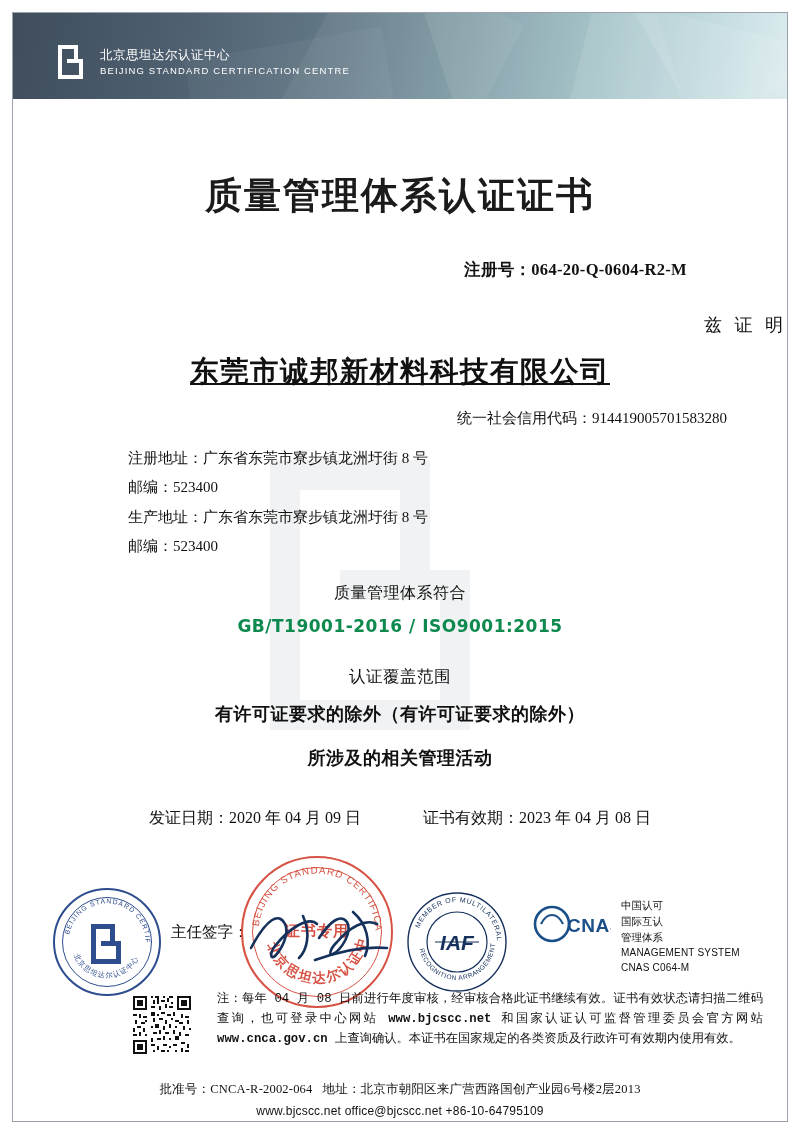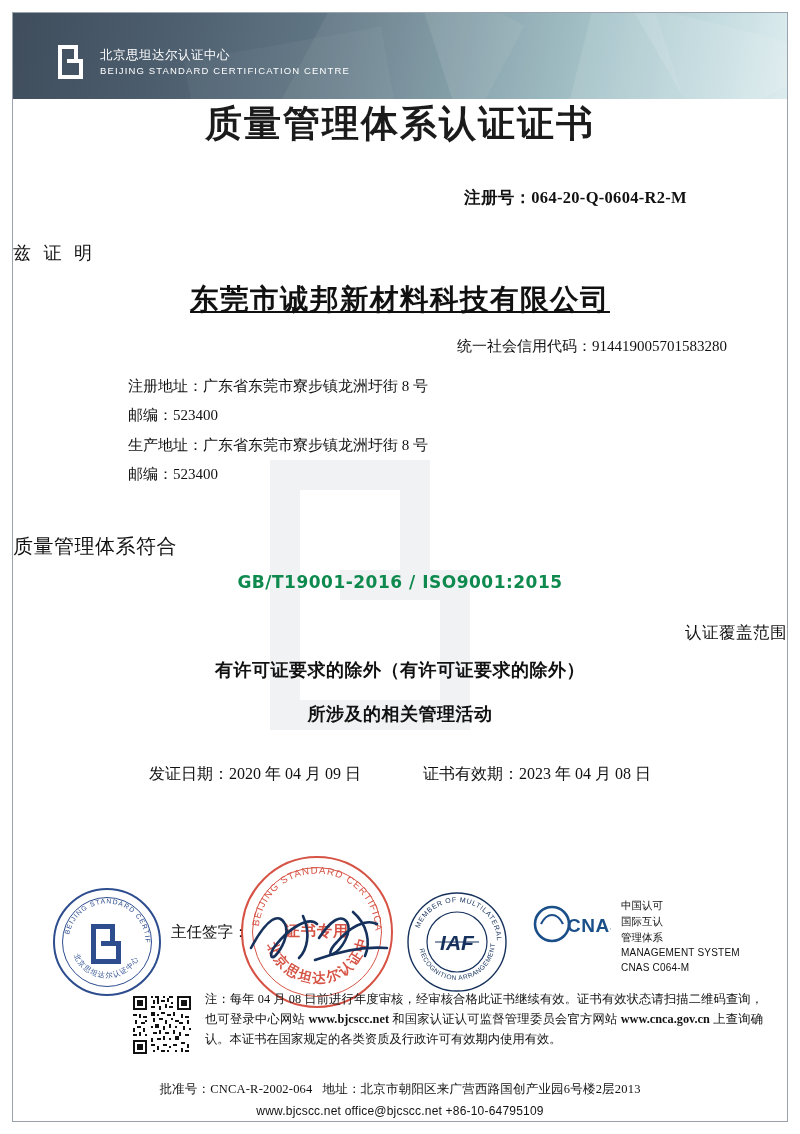--- a/index.html
+++ b/index.html
@@ -118,33 +118,34 @@
     left: 13px;
     top: 99px;
     width: 774px;
   }
   .title {
     text-align: center;
     font-size: 37px;
     font-weight: bold;
     letter-spacing: 2px;
     color: #1b1b1b;
+    margin-top: 72px;
     font-family: "DejaVu Sans", sans-serif;
   }
   .reg-no {
     text-align: right;
     padding-right: 100px;
     margin-top: 38px;
     font-size: 16.5px;
     font-weight: bold;
     color: #111;
     letter-spacing: 0.3px;
   }
   .hereby {
-    text-align: left;
+    text-align: right;
     margin-top: 32px;
     font-size: 18px;
     letter-spacing: 4px;
     color: #111;
     font-weight: normal;
   }
   .company {
     text-align: center;
     margin-top: 16px;
     font-size: 28.5px;
@@ -162,36 +163,37 @@
     color: #111;
   }
   .addr-block {
     margin-top: 16px;
     padding-left: 115px;
     font-size: 15px;
     color: #111;
     line-height: 1.95;
   }
   .std-intro {
-    margin-top: 44px;
-    font-size: 20px;
+    text-align: center;
+    margin-top: 22px;
+    font-size: 16px;
     color: #111;
     letter-spacing: 0.5px;
   }
   .std-code {
     text-align: center;
     margin-top: 12px;
     font-size: 17px;
     font-weight: bold;
     color: #0e8a4f;
     letter-spacing: 0.5px;
     font-family: "DejaVu Sans", sans-serif;
   }
   .scope-label {
-    text-align: right;
+    text-align: center;
     margin-top: 30px;
     font-size: 16.5px;
     color: #111;
     letter-spacing: 0.5px;
   }
   .scope-line {
     text-align: center;
     margin-top: 14px;
     font-size: 18px;
     font-weight: bold;
@@ -343,26 +345,27 @@
     width: 62px;
     height: 62px;
     margin-left: 118px;
     margin-top: 4px;
     flex: none;
     position: relative;
     background: #ffffff;
   }
   .qr svg { width: 100%; height: 100%; }
   .note-text {
-    margin-left: 12px;
+    margin-left: 24px;
     margin-right: 24px;
     font-size: 12.3px;
     line-height: 1.62;
     color: #111;
     text-align: justify;
+    font-family: Liberation Mono, monospace;
   }
   .note-text b { font-weight: bold; }
   
   .footer {
     position: absolute;
     left: 13px;
     bottom: 16px;
     width: 774px;
     text-align: center;
     color: #111;

